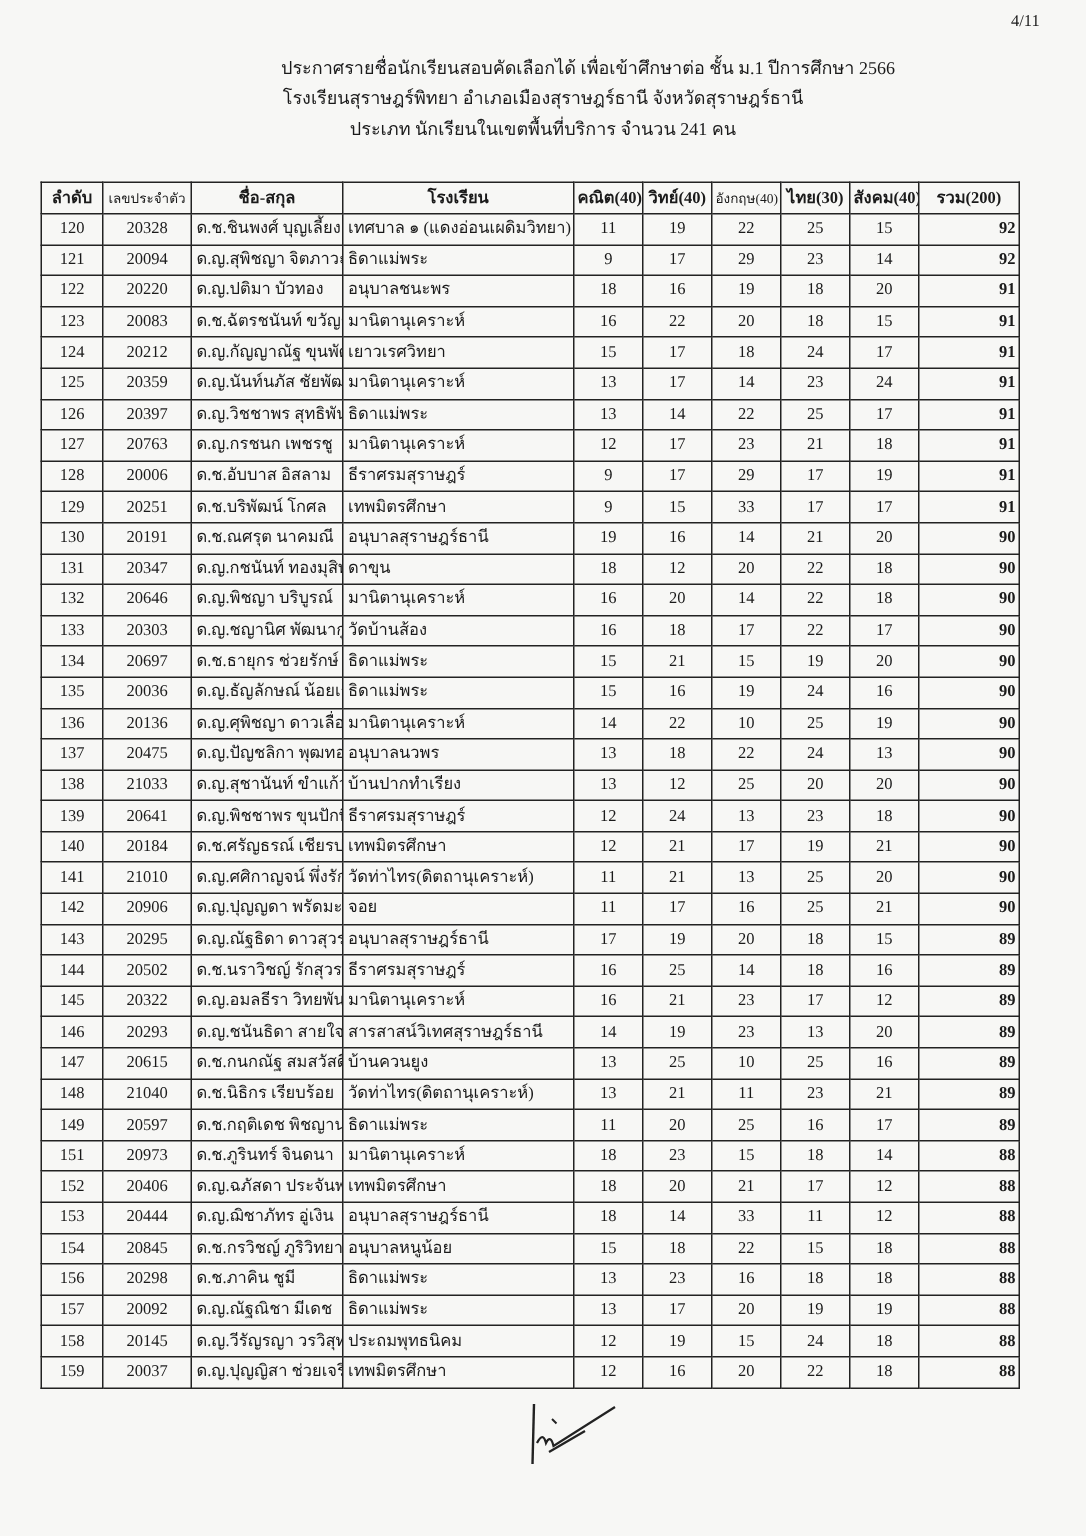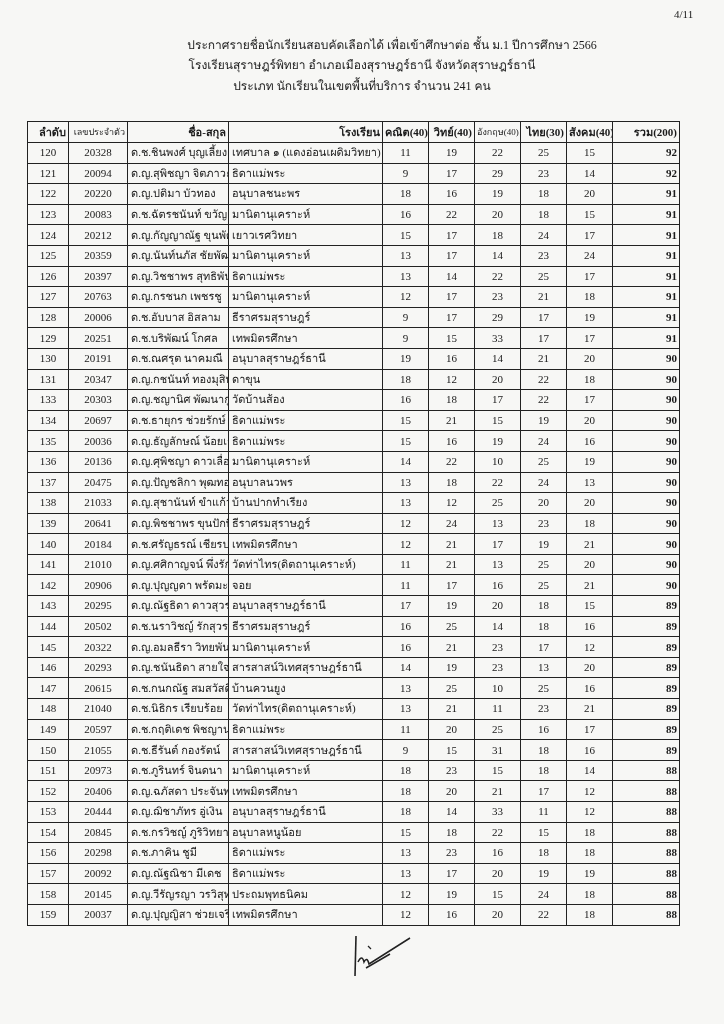--- a/index.html
+++ b/index.html
@@ -15,21 +15,21 @@
   .t3 { top: 77px; }
   table.results {
     position: absolute; left: 27px; top: 121px; width: 652px;
     border-collapse: collapse; table-layout: fixed;
     font-family: "Liberation Serif", "DejaVu Serif", serif;
   }
   table.results th, table.results td {
     border: 1px solid #222; padding: 0 2px; height: 19.6px; overflow: hidden; white-space: nowrap;
     font-size: 11px; line-height: 19px;
   }
-  table.results th { height: 20px; font-weight: bold; font-size: 11px; text-align: right; }
+  table.results th { height: 20px; font-weight: bold; font-size: 11px; text-align: center; }
   table.results th.small { font-size: 9px; font-weight: normal; }
   table.results td.c { text-align: center; }
   table.results td.l { text-align: left; padding-left: 3px; }
   table.results td.total { font-weight: bold; text-align: right; }
   .signature { position: absolute; left: 350px; top: 932px; width: 70px; height: 48px; }
 </style>
 </head>
 <body>
 
 <div class="page-num">4/11</div>
@@ -210,20 +210,32 @@
         <td class="l">ด.ญ.กชนันท์ ทองมุสิทธิ์</td>
         <td class="l">ดาขุน</td>
         <td class="c">18</td>
         <td class="c">12</td>
         <td class="c">20</td>
         <td class="c">22</td>
         <td class="c">18</td>
         <td class="total">90</td>
       </tr>
       <tr>
+        <td class="c">132</td>
+        <td class="c">20646</td>
+        <td class="l">ด.ญ.พิชญา บริบูรณ์</td>
+        <td class="l">มานิตานุเคราะห์</td>
+        <td class="c">16</td>
+        <td class="c">20</td>
+        <td class="c">14</td>
+        <td class="c">22</td>
+        <td class="c">18</td>
+        <td class="total">90</td>
+      </tr>
+      <tr>
         <td class="c">133</td>
         <td class="c">20303</td>
         <td class="l">ด.ญ.ชญานิศ พัฒนากูล</td>
         <td class="l">วัดบ้านส้อง</td>
         <td class="c">16</td>
         <td class="c">18</td>
         <td class="c">17</td>
         <td class="c">22</td>
         <td class="c">17</td>
         <td class="total">90</td>
@@ -411,32 +423,20 @@
       <tr>
         <td class="c">149</td>
         <td class="c">20597</td>
         <td class="l">ด.ช.กฤติเดช พิชญานุพงศ์</td>
         <td class="l">ธิดาแม่พระ</td>
         <td class="c">11</td>
         <td class="c">20</td>
         <td class="c">25</td>
         <td class="c">16</td>
         <td class="c">17</td>
-        <td class="total">89</td>
-      </tr>
-      <tr>
-        <td class="c">150</td>
-        <td class="c">21055</td>
-        <td class="l">ด.ช.ธีรันต์ กองรัตน์</td>
-        <td class="l">สารสาสน์วิเทศสุราษฎร์ธานี</td>
-        <td class="c">9</td>
-        <td class="c">15</td>
-        <td class="c">31</td>
-        <td class="c">18</td>
-        <td class="c">16</td>
         <td class="total">89</td>
       </tr>
       <tr>
         <td class="c">151</td>
         <td class="c">20973</td>
         <td class="l">ด.ช.ภูรินทร์ จินดนา</td>
         <td class="l">มานิตานุเคราะห์</td>
         <td class="c">18</td>
         <td class="c">23</td>
         <td class="c">15</td>

